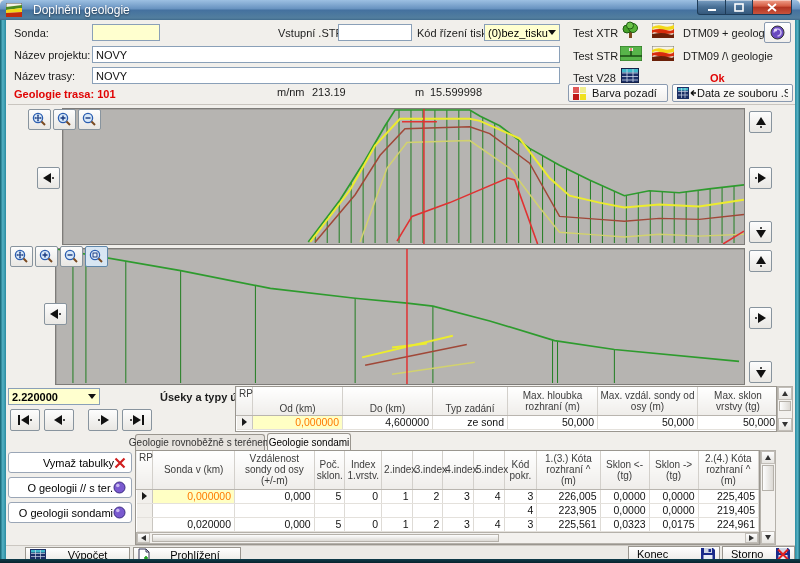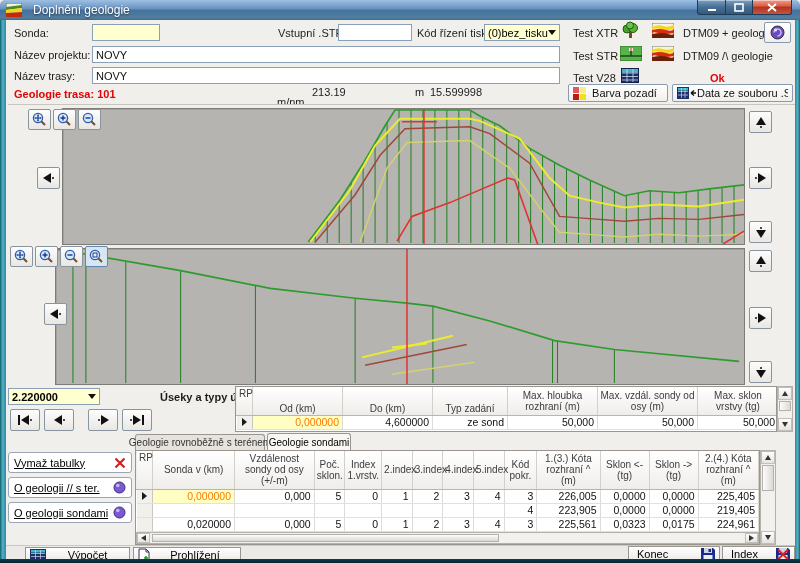--- a/index.html
+++ b/index.html
@@ -76,21 +76,21 @@
   .tri.s-left{border-top:3px solid transparent;border-bottom:3px solid transparent;border-right:5px solid #333;}
   .tri.s-right{border-top:3px solid transparent;border-bottom:3px solid transparent;border-left:5px solid #333;}
   
   .tab{height:17px;border:1px solid #9a968f;border-bottom:none;border-radius:3px 3px 0 0;box-sizing:border-box;
     display:flex;align-items:center;justify-content:center;font-size:10px;padding:0 6px;white-space:nowrap;}
   .tab.inactive{background:#e6e3de;color:#333;top:434px;height:16px;}
   .tab.active{background:#f8f7f4;color:#000;z-index:5;}
   
   .side-btn{width:124px;height:21px;border:1px solid #9aa6b6;border-radius:3px;background:#fff;
     display:flex;align-items:center;font-size:11px;padding:0 5px;box-sizing:border-box;}
-  .side-btn .t{flex:1;text-align:left;text-decoration:underline;}
+  .side-btn .t{flex:1;text-align:right;}
   .flat-btn{border:1px solid #9a968f;background:linear-gradient(#ffffff,#eceae6);display:flex;align-items:center;
     font-size:11px;box-sizing:border-box;padding:0 4px;gap:4px;}
   .status{font-size:11px;color:#15152a;font-weight:bold;white-space:nowrap;}
 </style>
 </head>
 <body>
 
 <div class="stage">
 
   <div class="abs titlebar">
@@ -132,21 +132,21 @@
 
   <span class="abs lbl" style="left:14px;top:49px">Název projektu:</span>
   <input class="abs field" style="left: 92px; top: 46px; width: 468px;" value="NOVY">
   <span class="abs lbl" style="left:14px;top:70px">Název trasy:</span>
   <input class="abs field" style="left: 92px; top: 67px; width: 468px;" value="NOVY">
 
   <span class="abs red" style="left:14px;top:88px">
     <span>Geologie trasa:</span>
     <span>101</span>
   </span>
-  <span class="abs lbl" style="left:277px;top:96px">m/nm</span>
+  <span class="abs lbl" style="left:277px;top:86px">m/nm</span>
   <span class="abs lbl" style="left:312px;top:86px">213.19</span>
   <span class="abs lbl" style="left:415px;top:86px">m</span>
   <span class="abs lbl" style="left:430px;top:86px">15.599998</span>
 
   <span class="abs lbl" style="left:573px;top:27px">Test XTR</span>
   <svg class="abs" style="left:621px;top:21px" width="18" height="18" viewBox="0 0 18 18">
     <rect x="8" y="11" width="3" height="6" fill="#7a4a1e"></rect>
     <circle cx="6" cy="8" r="4" fill="#46a228" stroke="#1e5c12"></circle>
     <circle cx="12" cy="7" r="4.5" fill="#58b438" stroke="#1e5c12"></circle>
     <circle cx="9" cy="4.5" r="3.5" fill="#6cc24a" stroke="#1e5c12"></circle>
@@ -611,21 +611,21 @@
   <div class="abs flat-btn" style="left:628px;top:546px;width:92px;height:16px">
     <span style="flex:1;text-align:left;padding-left:4px">Konec</span>
     <svg width="14" height="13" viewBox="0 0 14 13">
       <path d="M0,0 H12 L14,2 V13 H0 Z" fill="#1a2a8a"></path>
       <rect x="3" y="0" width="8" height="5" fill="#cdd4e4"></rect>
         <rect x="7.5" y="1" width="2.5" height="3" fill="#1a2a8a"></rect>
       <rect x="2.5" y="7" width="9" height="6" fill="#e8ecf4"></rect>
     </svg>
   </div>
   <div class="abs flat-btn" style="left:722px;top:546px;width:73px;height:16px">
-    <span style="flex:1;text-align:left;padding-left:4px">Index</span>
+    <span style="flex:1;text-align:left;padding-left:4px">Storno</span>
     <svg width="14" height="13" viewBox="0 0 14 13">
       <path d="M0,0 H12 L14,2 V13 H0 Z" fill="#1a2a8a"></path>
       <rect x="3" y="0" width="8" height="5" fill="#cdd4e4"></rect>
       <rect x="2.5" y="7" width="9" height="6" fill="#e8ecf4"></rect>
       <path d="M2,1.5 L12,11.5 M12,1.5 L2,11.5" stroke="#e02020" stroke-width="2"></path>
     </svg>
   </div>
 
   <div class="abs edge-l"></div>
   <div class="abs edge-r"></div>

